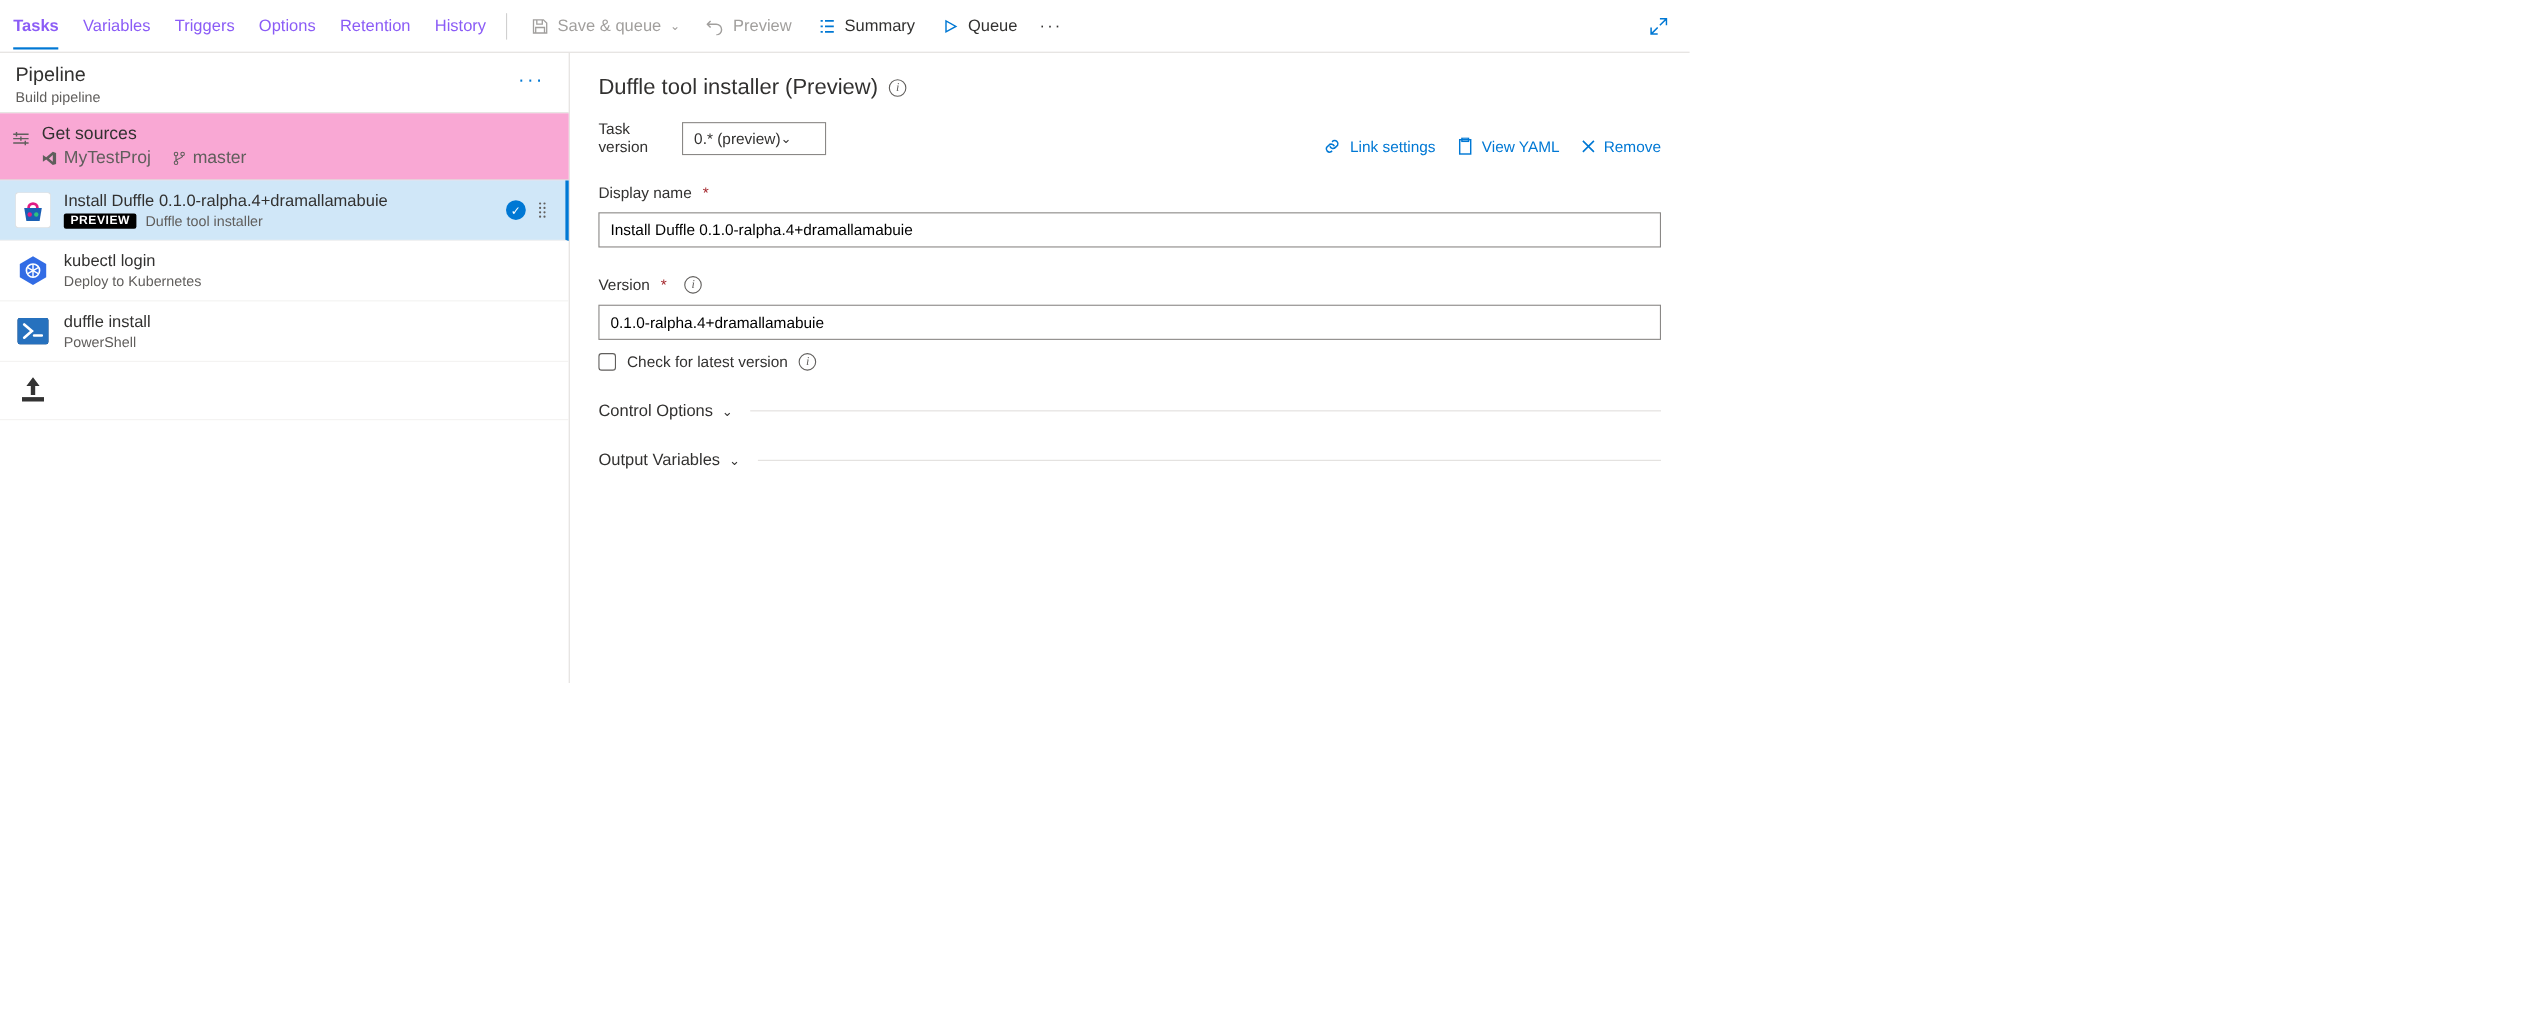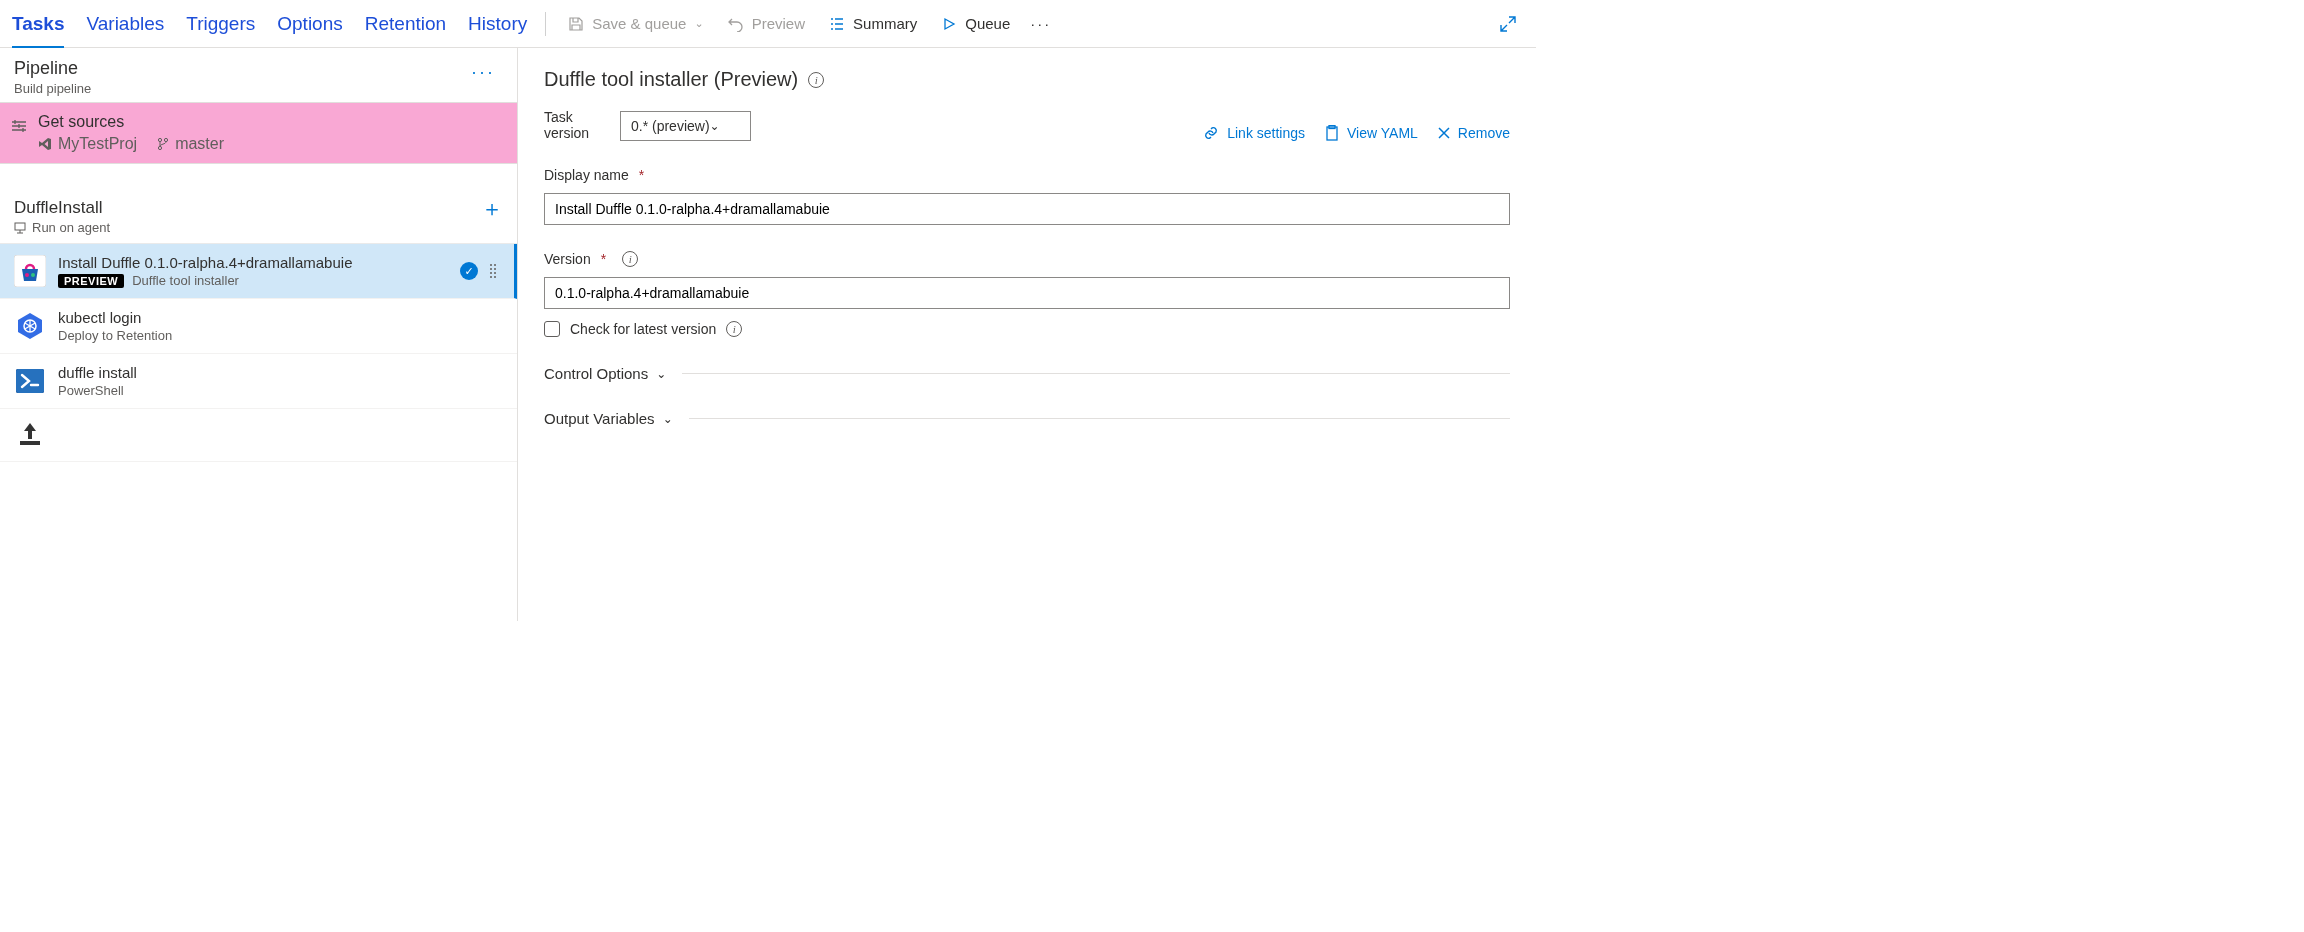--- a/index.html
+++ b/index.html
@@ -2,21 +2,21 @@
 <html><head>
 <meta charset="utf-8">
 <style>
   * { box-sizing: border-box; margin: 0; padding: 0; font-family: "Segoe UI", -apple-system, BlinkMacSystemFont, sans-serif; }
   body { background: #fff; color: #323130; font-size: 14px; }
   .root { width: 1536px; height: 621px; display: flex; flex-direction: column; }
   
   
   .tabbar { display: flex; align-items: center; height: 48px; border-bottom: 1px solid #e1dfdd; padding: 0 12px; }
   .tabs { display: flex; gap: 22px; align-items: center; }
-  .tab { font-size: 19px; color: #1d4ed8; padding: 12px 0; cursor: pointer; position: relative; }
+  .tab { font-size: 15px; color: #8b5cf6; padding: 12px 0; cursor: pointer; position: relative; }
   .tab.active { font-weight: 600; }
   .tab.active::after { content: ""; position: absolute; bottom: -1px; left: 0; right: 0; height: 2px; background: #0078d4; }
   .tb-sep { width: 1px; height: 24px; background: #d0d0d0; margin: 0 18px; }
   .tb-btn { display: flex; align-items: center; gap: 8px; font-size: 15px; padding: 6px 4px; cursor: pointer; }
   .tb-btn.disabled { color: #a19f9d; }
   .tb-btn .ico { width: 16px; height: 16px; display: inline-flex; align-items: center; justify-content: center; }
   .tb-spacer { flex: 1; }
   .expand-icon { color: #0078d4; margin-right: 8px; cursor: pointer; font-size: 18px;}
   
   
@@ -170,35 +170,20 @@
                     <circle cx="3" cy="11" r="1.6" fill="none" stroke="#605e5c"></circle>
                     <path fill="none" stroke="#605e5c" d="M3 4.6v4.8 M9 4.6c0 3-6 2-6 5"></path>
                   </svg>
                 </span>
               <span>master</span>
             </span>
           </div>
         </div>
       </div>
 
-      <div class="job-hdr">
-        <div>
-          <div class="title">DuffleInstall</div>
-          <div class="sub">
-            <span>
-                <svg width="12" height="12" viewBox="0 0 12 12">
-                  <rect x="1" y="1" width="10" height="7" fill="none" stroke="#605e5c"></rect>
-                  <path stroke="#605e5c" d="M3 11h6 M6 8v3"></path>
-                </svg>
-              </span>
-            <span>Run on agent</span>
-          </div>
-        </div>
-        <div class="plus">＋</div>
-      </div>
 
       <div id="task-list">
           <div class="task selected">
     <div class="icon">
               <svg width="32" height="32" viewBox="0 0 32 32">
                 <rect width="32" height="32" rx="3" fill="#fff" stroke="#ddd"></rect>
                 <path d="M8 14h16l-2 12H10z" fill="#1a5fb4"></path>
                 <path d="M12 14a4 4 0 0 1 8 0" fill="none" stroke="#e01b84" stroke-width="2.5"></path>
                 <circle cx="13" cy="20" r="2" fill="#e01b84"></circle>
                 <circle cx="19" cy="20" r="2" fill="#2ec27e"></circle>
@@ -239,21 +224,21 @@
                 <g stroke="#fff" stroke-width="1.3">
                   <line x1="16" y1="10" x2="16" y2="22"></line>
                   <line x1="10.8" y1="13" x2="21.2" y2="19"></line>
                   <line x1="10.8" y1="19" x2="21.2" y2="13"></line>
                 </g>
               </svg>
             </div>
     <div class="main">
       <div class="name">kubectl login</div>
       <div class="desc">
-                <span>Deploy to Retention</span>
+                <span>Deploy to Kubernetes</span>
               </div>
     </div>
 
   </div>
           <div class="task">
     <div class="icon">
               <svg width="32" height="32" viewBox="0 0 32 32">
                 <rect x="2" y="4" width="28" height="24" rx="2" fill="#012456"></rect>
                 <rect x="2" y="4" width="28" height="24" rx="2" fill="#2671be"></rect>
                 <path d="M8 10l7 6-7 6M17 20h7" stroke="#fff" stroke-width="2.4" fill="none" stroke-linecap="round"></path>

